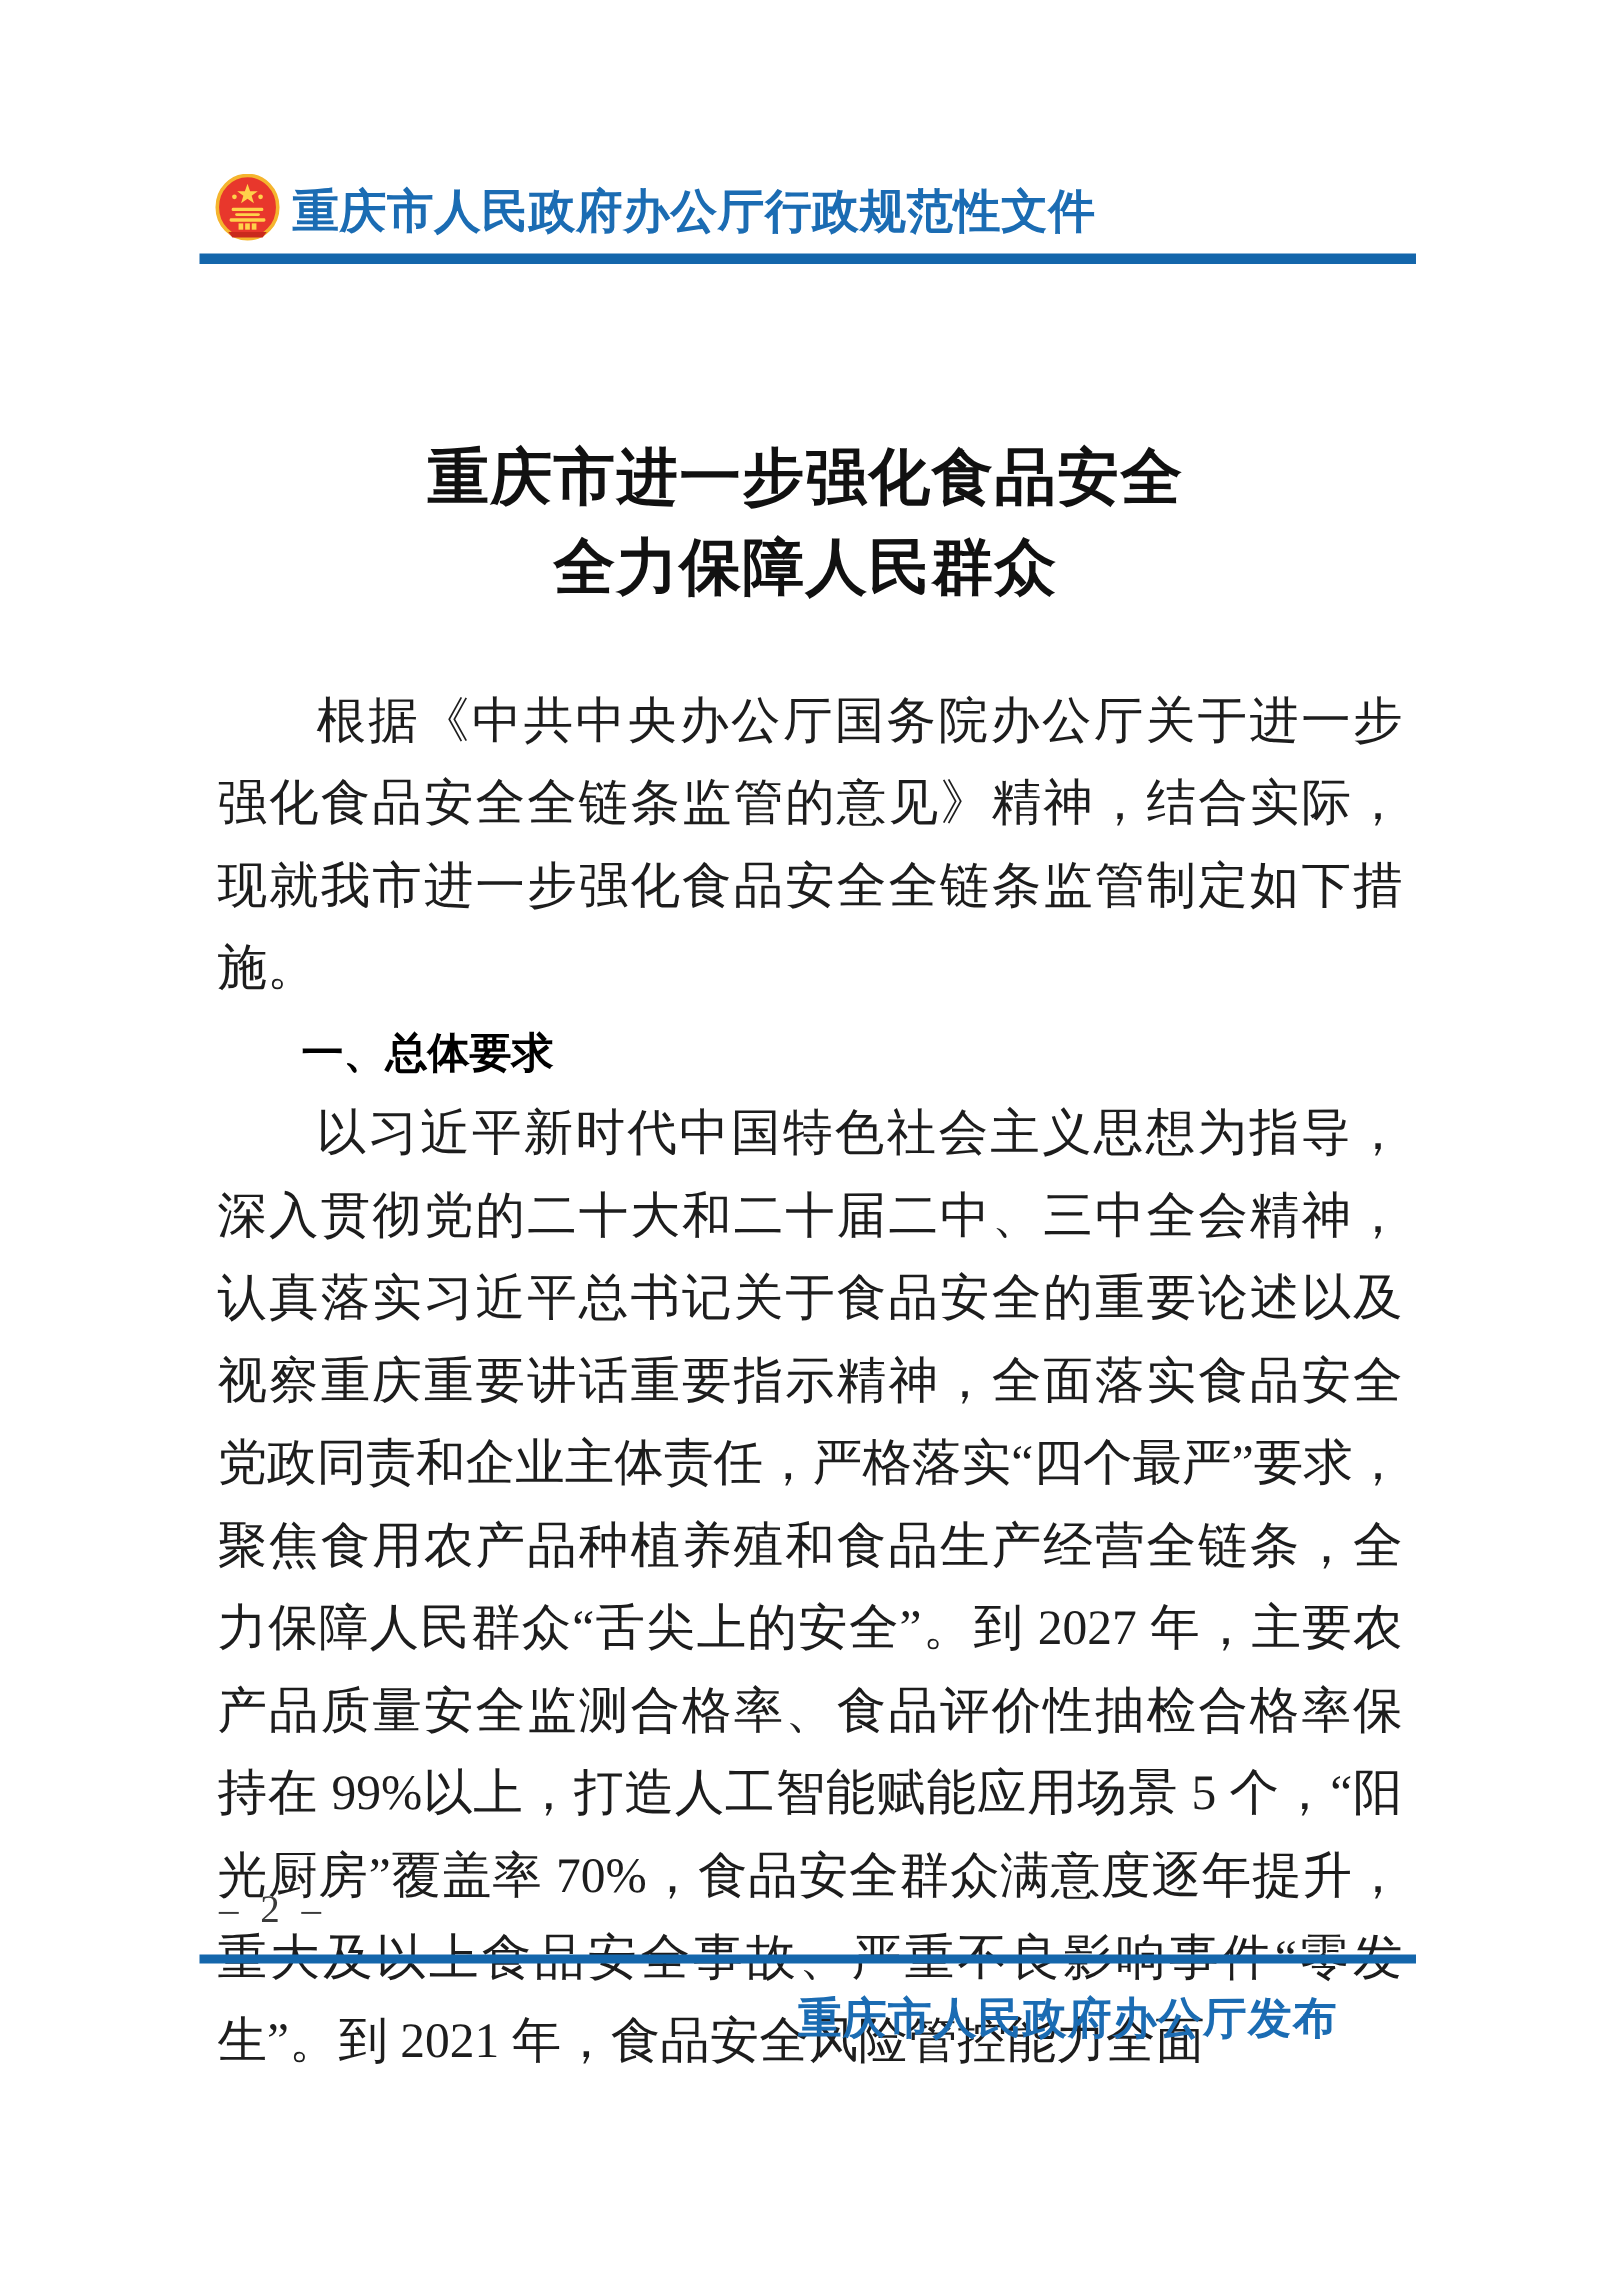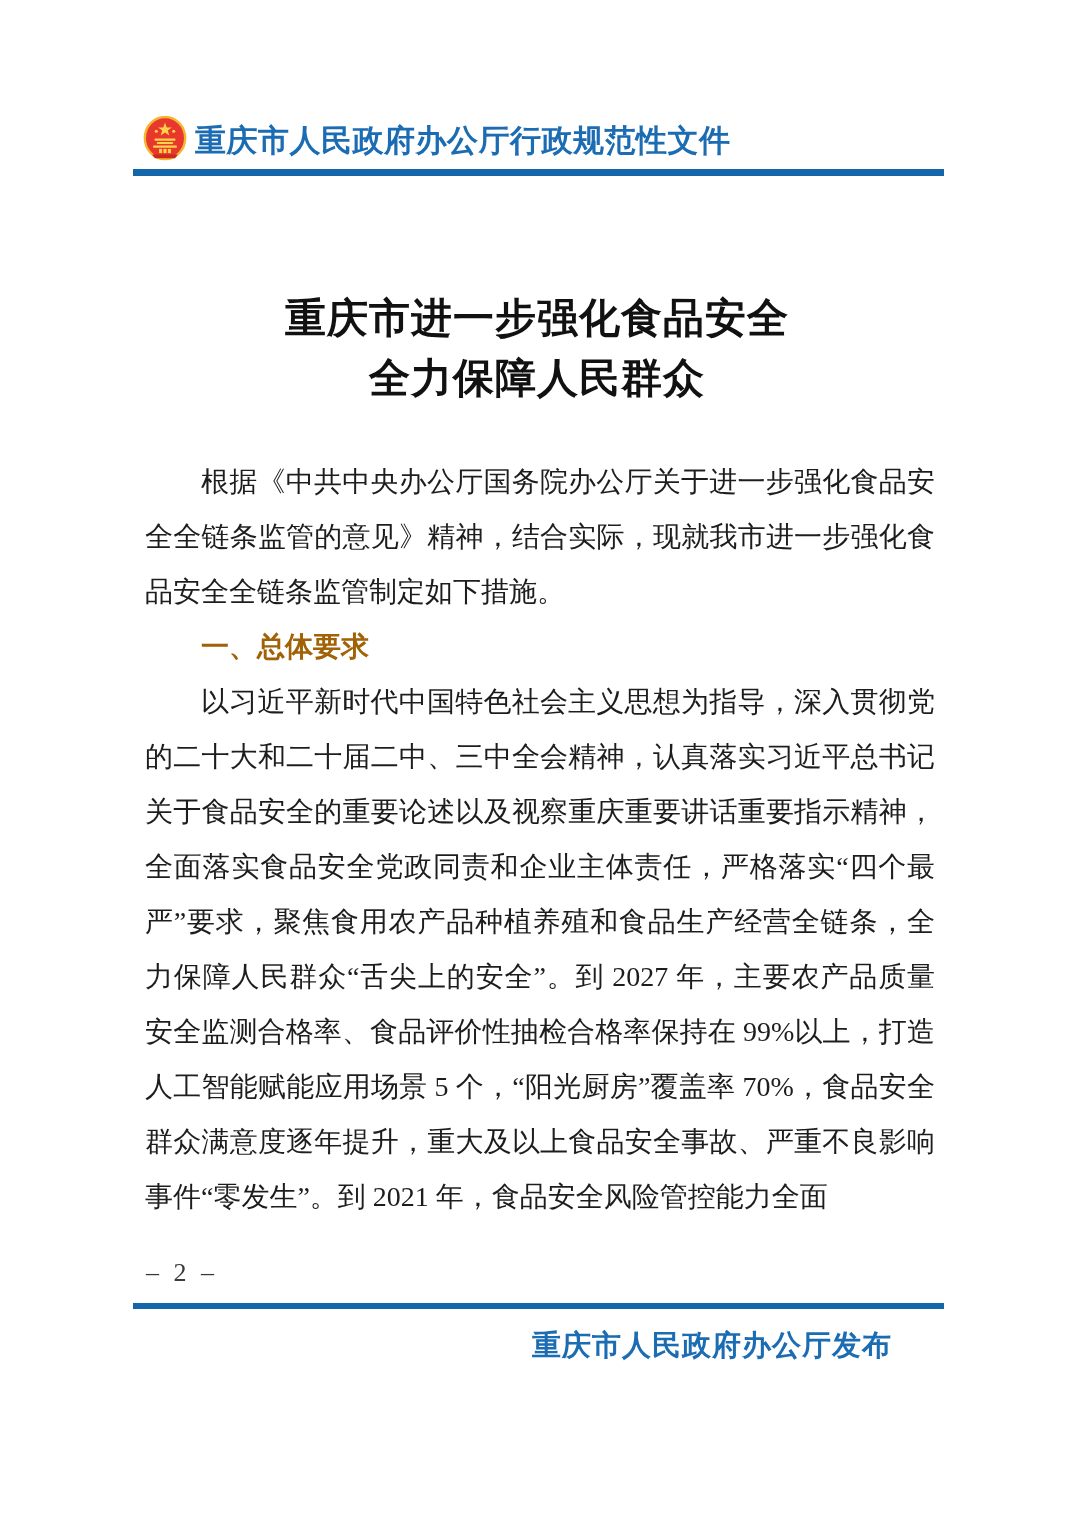--- a/index.html
+++ b/index.html
@@ -63,33 +63,33 @@
     letter-spacing: 1px;
   }
   
   .doc-body {
     position: absolute;
     left: 145px;
     top: 454px;
     width: 790px;
   }
   .doc-body p {
-    font-size: 28px;
+    font-size: 33px;
     line-height: 55px;
     text-align: justify;
     text-indent: 2em;
     color: #1d1d1d;
   }
   .section-heading {
     font-family: "Liberation Sans", "DejaVu Sans", sans-serif;
     font-size: 28px;
     font-weight: bold;
     line-height: 55px;
     text-indent: 2em;
-    color: #a16207;
+    color: #000000;
   }
   
   .page-number {
     position: absolute;
     left: 146px;
     top: 1258px;
     font-size: 26px;
     letter-spacing: 4px;
     color: #3a3a3a;
   }

